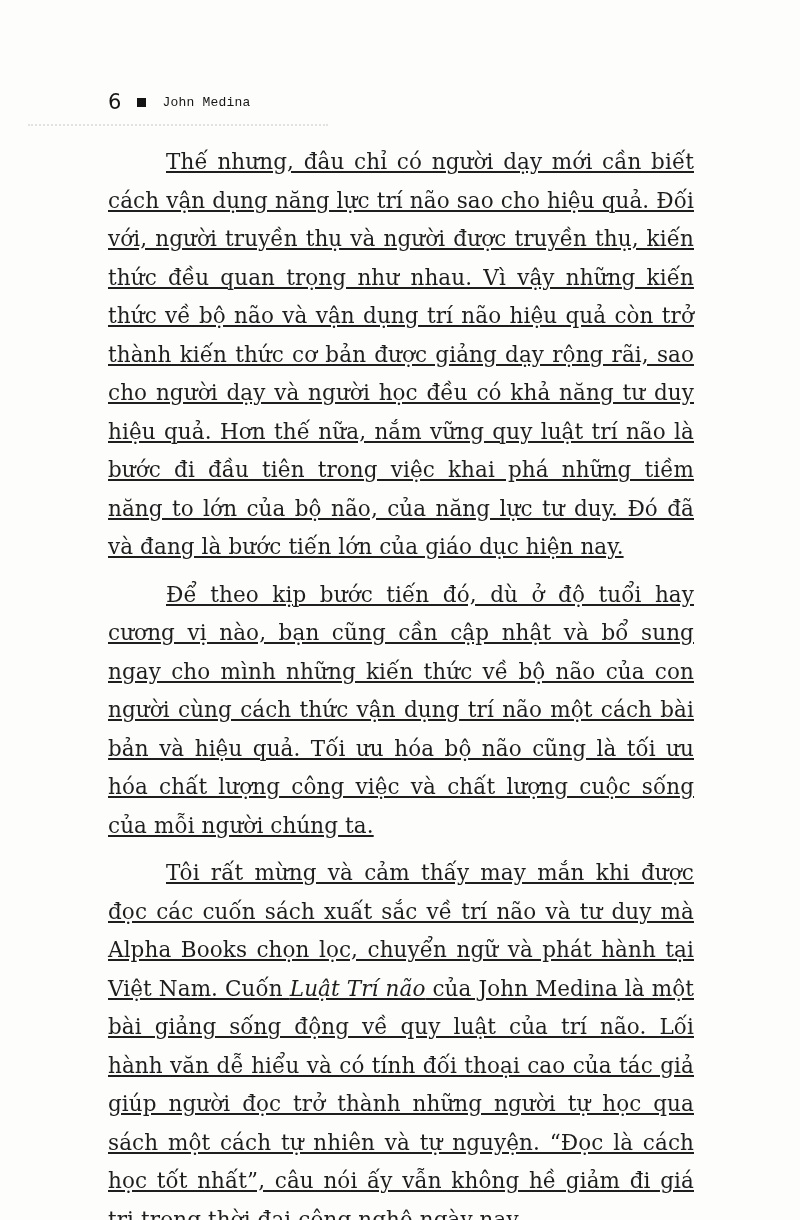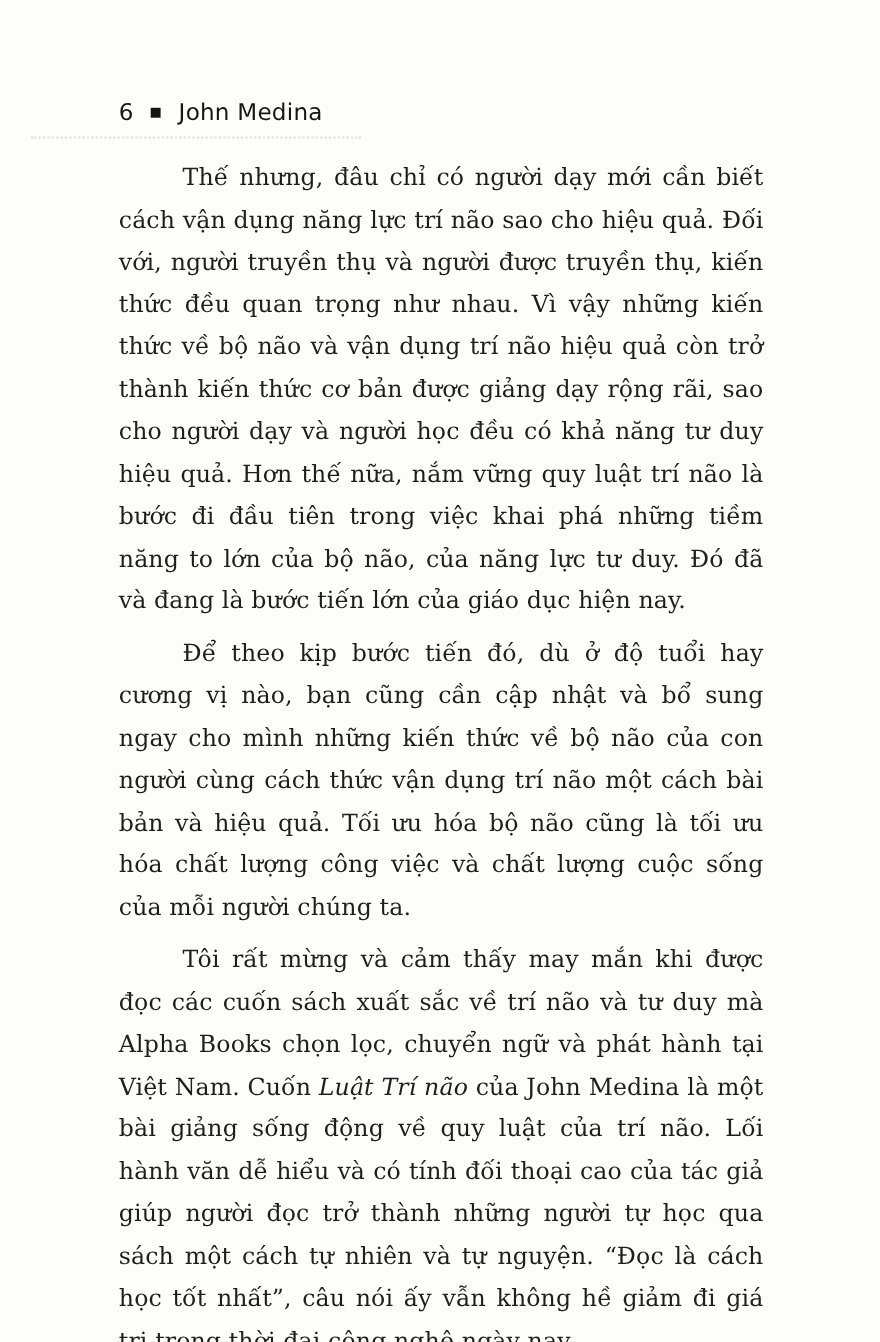--- a/index.html
+++ b/index.html
@@ -31,41 +31,43 @@
     margin-right: 16px;
   }
   .square-bullet {
     width: 9px;
     height: 9px;
     background: #141414;
     display: inline-block;
     margin-right: 16px;
   }
   .author {
-    font-size: 21px;
+    font-size: 13px;
     font-weight: 500;
     letter-spacing: 0.2px;
+    font-family: Liberation Mono, monospace;
   }
   .header-underline {
     position: absolute;
     left: 28px;
     top: 124px;
     width: 300px;
     border-top: 2px dotted #e2e2e0;
   }
   .body-text {
     margin-top: 27px;
     font-size: 21.5px;
     line-height: 38.5px;
     text-align: justify;
     letter-spacing: 0.1px;
   }
   .body-text p {
     margin: 0 0 9px 0;
     text-indent: 58px;
+    text-decoration: underline;
   }
   .book-title {
     font-style: italic;
   }
 </style>
 </head>
 <body>
 
 <div class="page">
 

